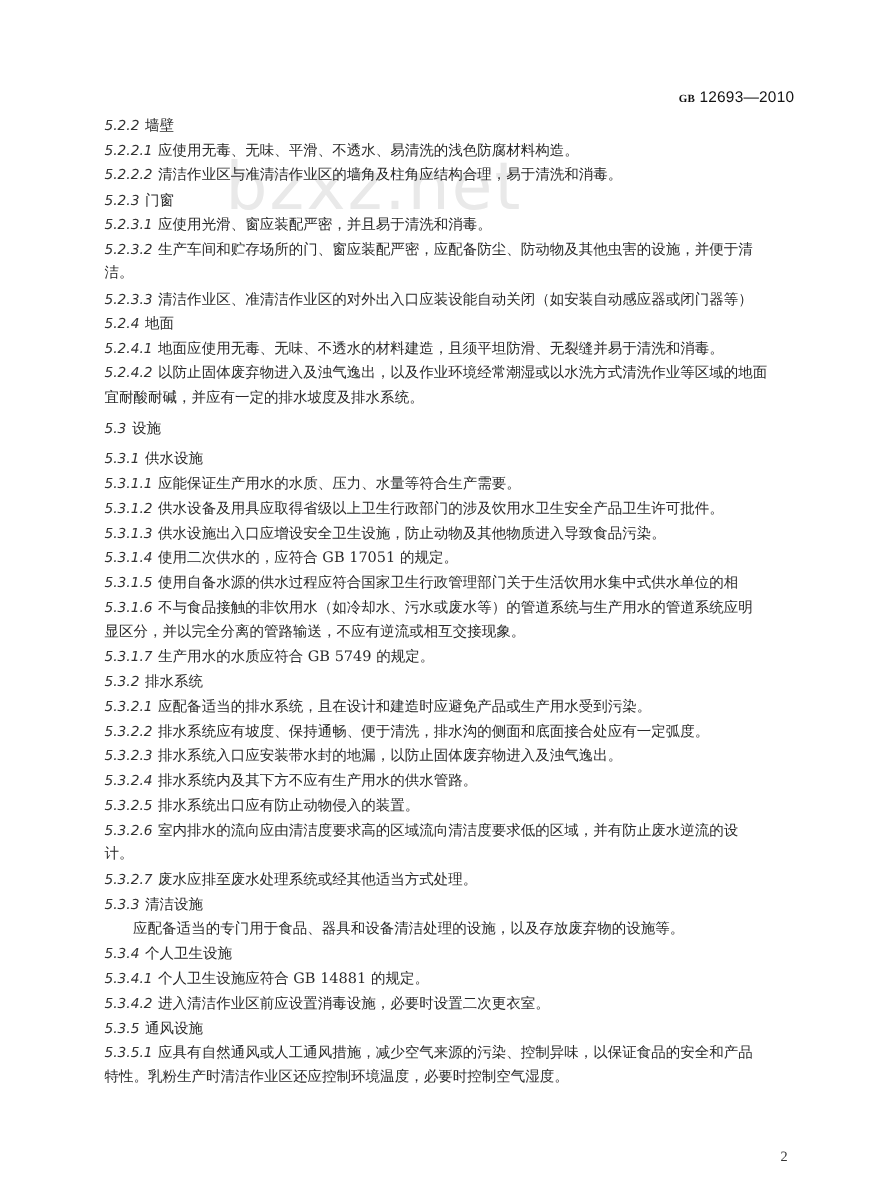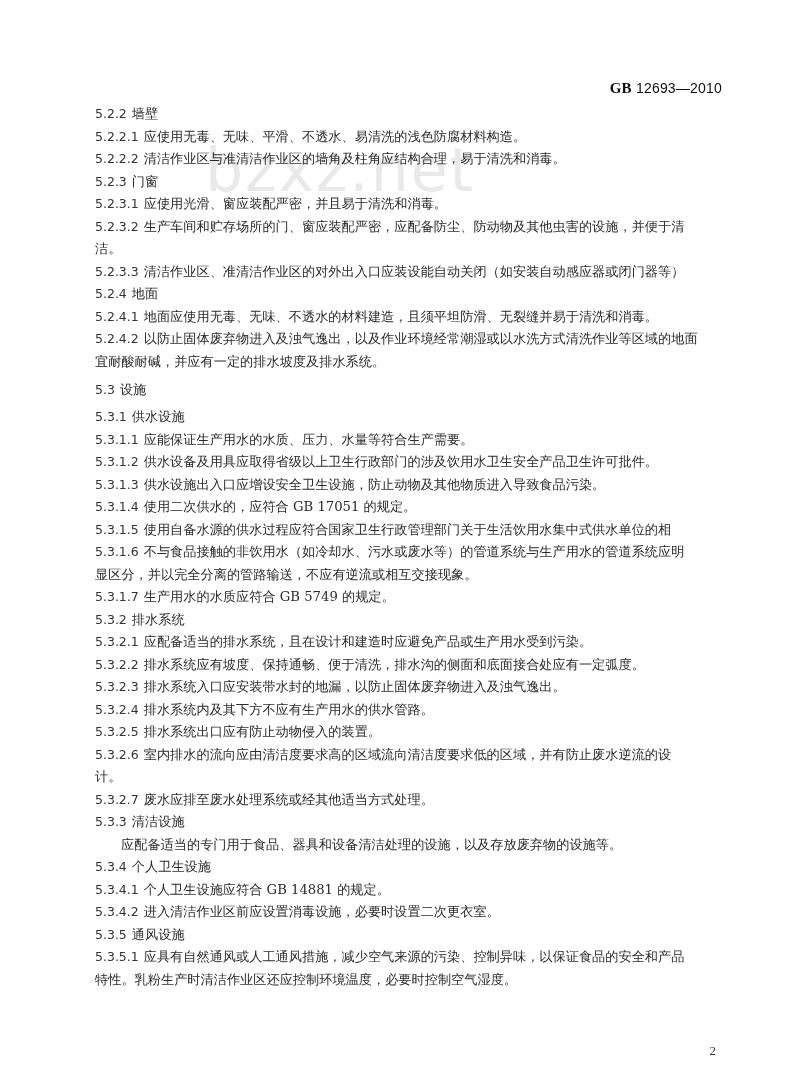--- a/index.html
+++ b/index.html
@@ -6,35 +6,35 @@
     body {
       width: 800px; height: 1090px; position: relative; overflow: hidden;
       font-family: "DejaVu Serif", "Liberation Serif", serif;
       color: #222;
     }
     .header {
       position: absolute; top: 80px; right: 78px;
       font-family: "Liberation Sans", "DejaVu Sans", sans-serif;
       font-size: 14px; color: #111; letter-spacing: 0.2px;
     }
-    .header b { font-family: "Liberation Serif", serif; font-weight: bold; font-size: 15px; }
+    .header b { font-family: "Liberation Serif", serif; font-weight: bold; font-size: 10px; }
     .watermark {
       position: absolute; left: 205px; top: 140px;
       font-family: "DejaVu Sans", sans-serif; font-weight: normal;
       font-size: 60px; color: #e9e9e9; letter-spacing: 2px;
       line-height: 1; z-index: 0;
     }
     .content { position: absolute; left: 95px; top: 103px; width: 630px; z-index: 1; }
     .line {
       font-size: 13.2px; line-height: 22.5px; height: 22.5px; white-space: nowrap;
       color: #2a2a2a;
     }
     .num {
       font-family: "DejaVu Sans", "Liberation Sans", sans-serif;
-      font-size: 12.5px; color: #333; margin-right: 5px;
+      font-size: 12.5px; color: #333; margin-right: 5px; font-style: italic;
     }
     .sec {
       height: 33px; line-height: 33px;
     }
     .indent { padding-left: 26px; }
     .pagenum {
       position: absolute; right: 84px; top: 1043px;
       font-family: "Liberation Serif", serif; font-size: 13px; color: #333;
     }
   </style>

